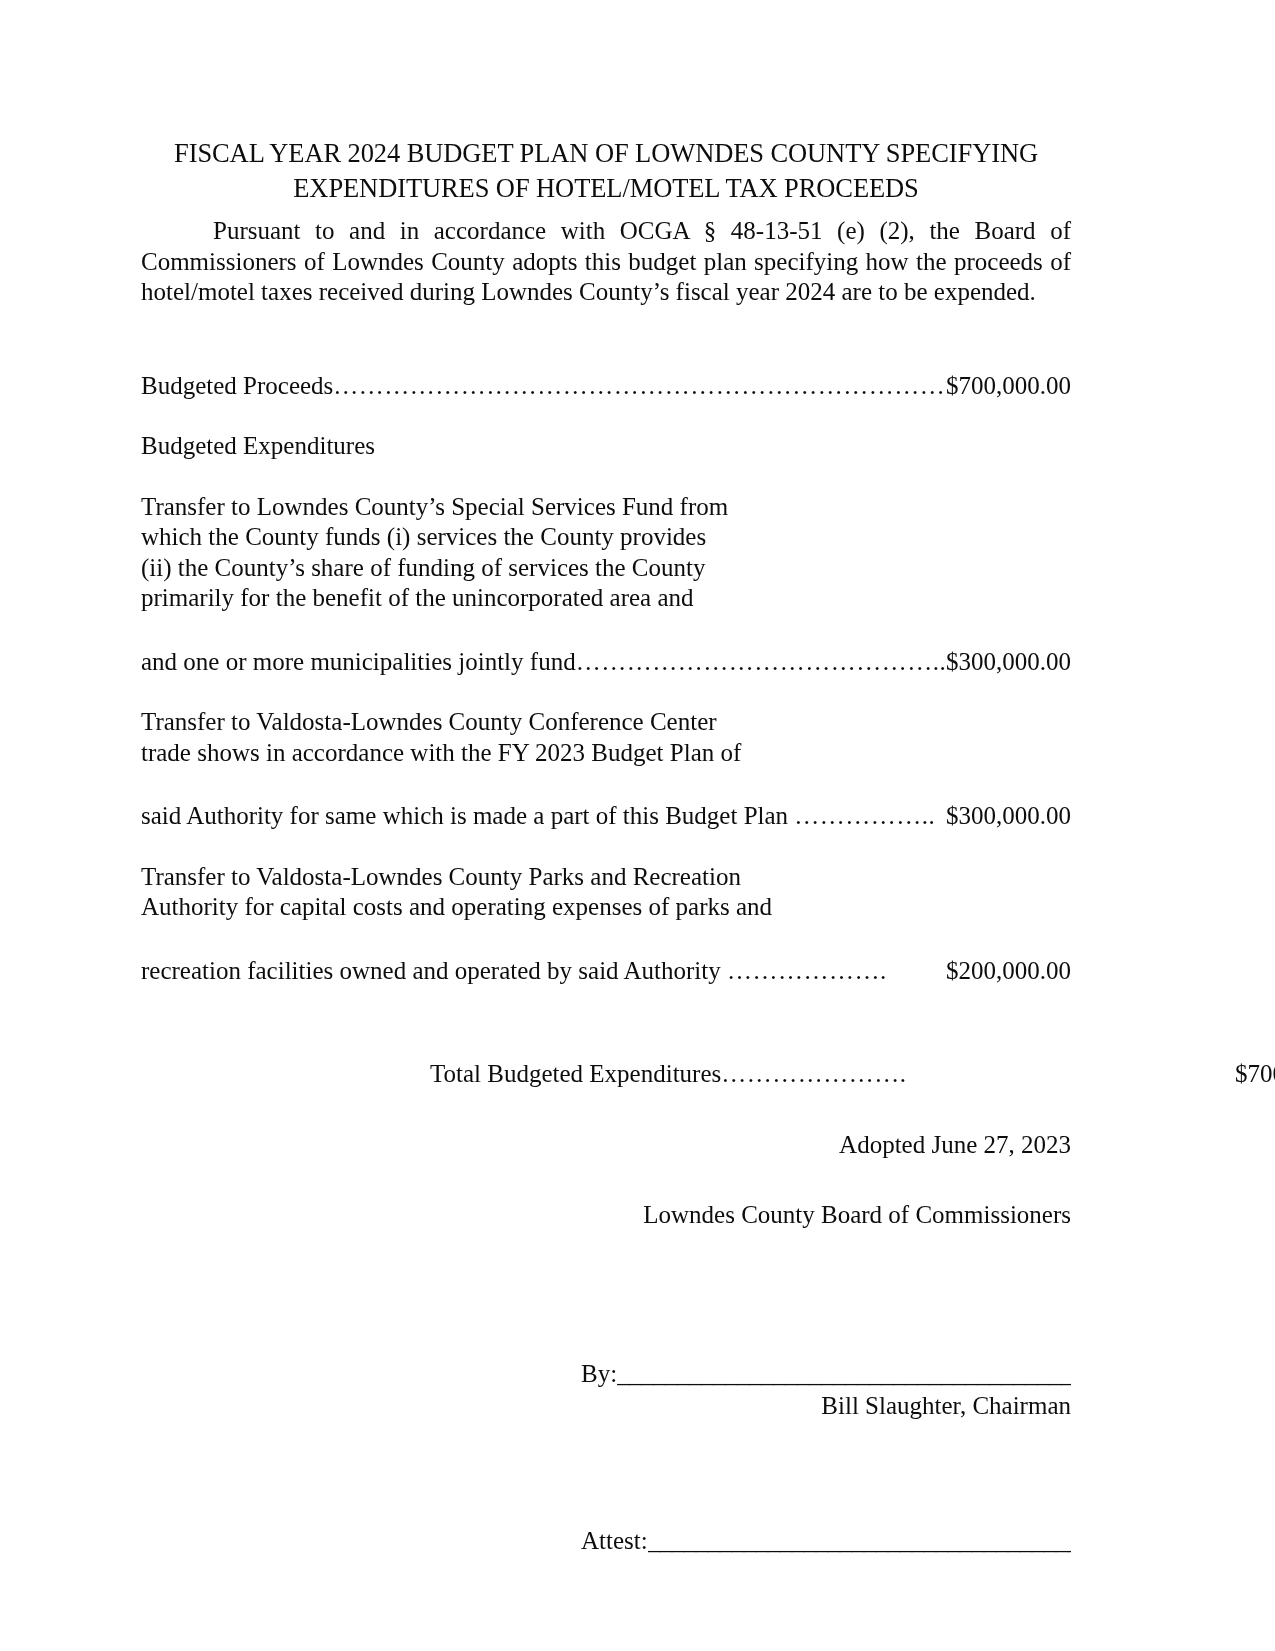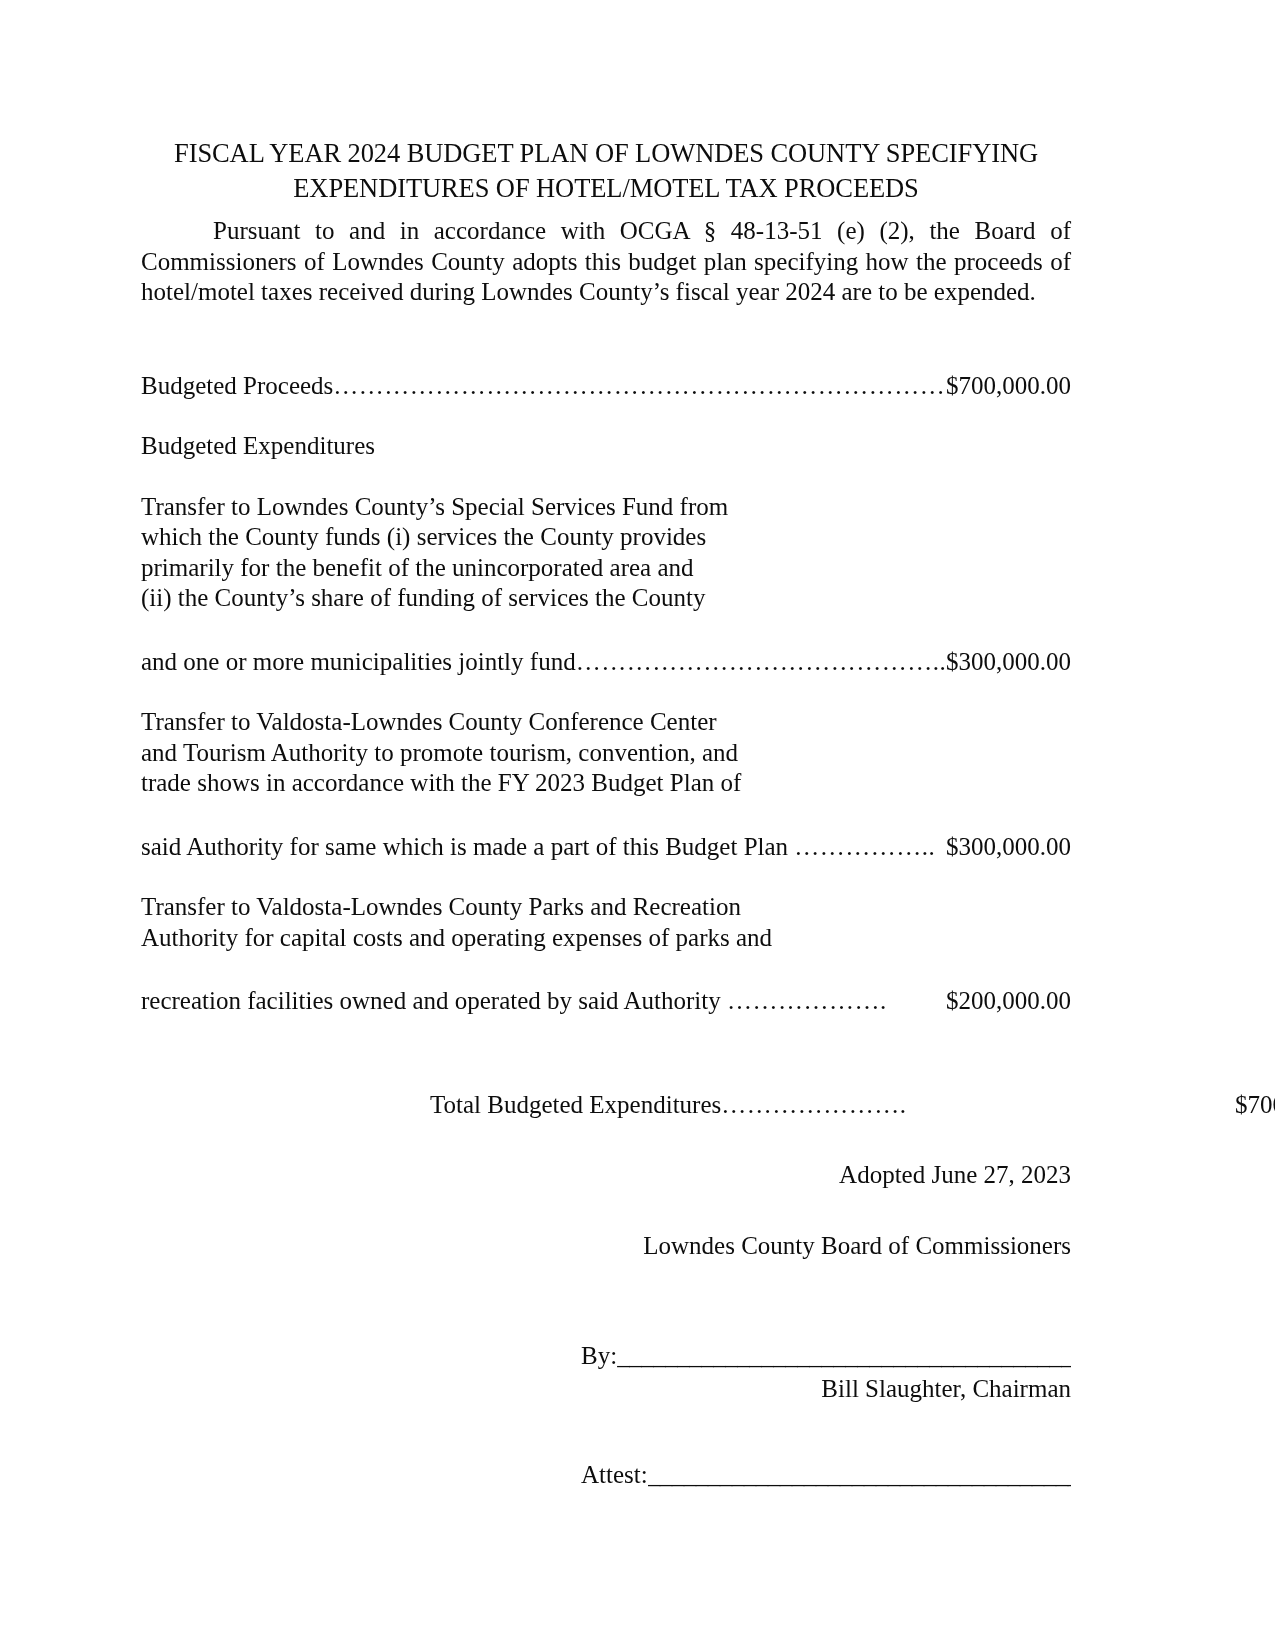--- a/index.html
+++ b/index.html
@@ -96,20 +96,21 @@
   .right-line {
     text-align: right;
     font-size: 25px;
     line-height: 30.5px;
   }
 
   
   .sig-block {
     display: flex;
     justify-content: flex-end;
+    margin-top: 48px;
   }
   .sig-inner {
     width: 490px;
   }
   .sig-row {
     font-size: 25px;
     line-height: 30.5px;
     display: flex;
     align-items: baseline;
     white-space: nowrap;
@@ -151,34 +152,33 @@
 
     <div class="gap-md"></div>
 
     <div class="line">Budgeted Expenditures</div>
 
     <div class="gap-md"></div>
 
     <div>
       <div class="block-line">Transfer to Lowndes County’s Special Services Fund from</div>
       <div class="block-line">which the County funds (i) services the County provides</div>
+      <div class="block-line">(ii) the County’s share of funding of services the County</div>
       <div class="block-line">primarily for the benefit of the unincorporated area and</div>
-      <div class="block-line">(ii) the County’s share of funding of services the County</div>
       <div class="amount-row">
         <span class="label">and one or more municipalities jointly fund</span>
         <span class="leader">……………………………………..</span>
         <span class="value">$300,000.00</span>
       </div>
     </div>
 
     <div class="gap-md"></div>
 
     <div>
       <div class="block-line">Transfer to Valdosta-Lowndes County Conference Center</div>
-      <div class="block-line">and Tourism Authority to promote tourism, convention, and</div>
       <div class="block-line">trade shows in accordance with the FY 2023 Budget Plan of</div>
       <div class="amount-row">
         <span class="label">said Authority for same which is made a part of this Budget Plan </span>
         <span class="leader">……………..</span>
         <span class="value">$300,000.00</span>
       </div>
     </div>
 
     <div class="gap-md"></div>
 

